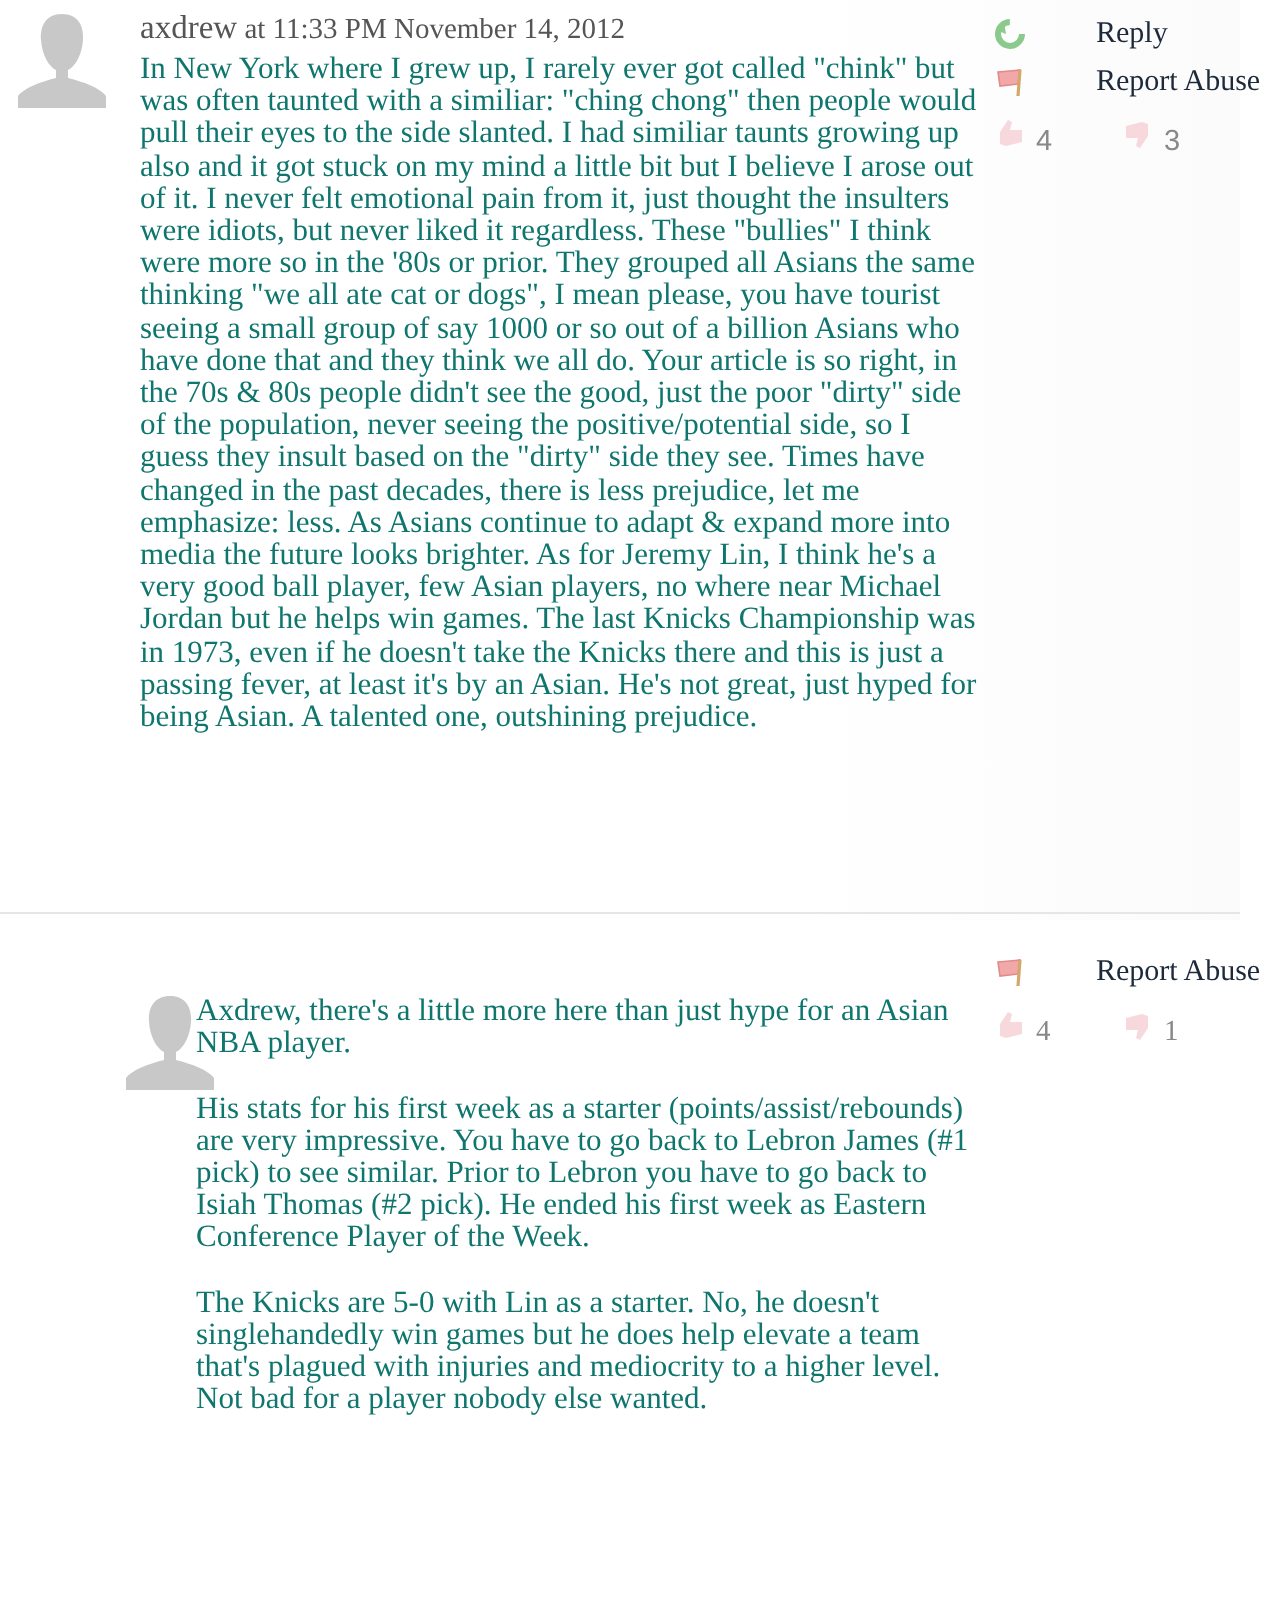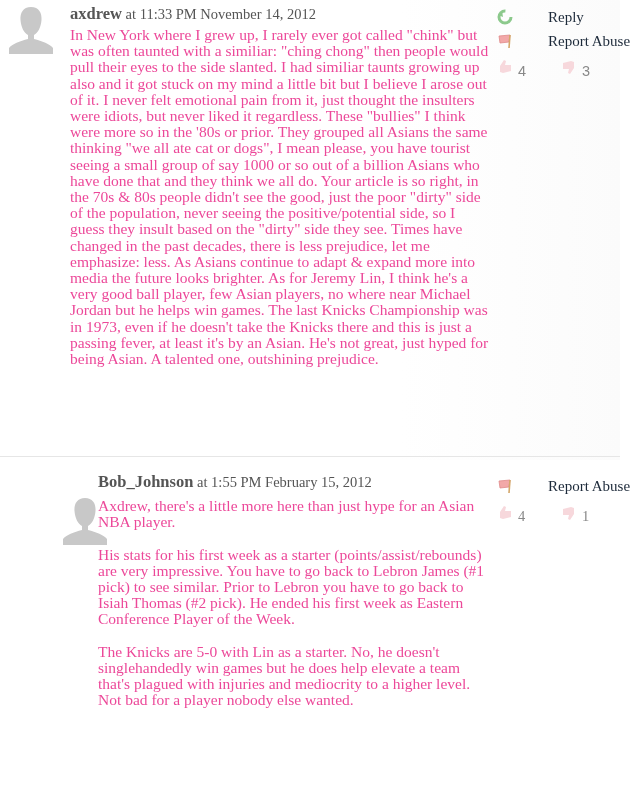--- a/index.html
+++ b/index.html
@@ -9,22 +9,22 @@
   .c1 { top: 0; height: 445px; }
   .c2 { top: 459px; height: 351px; }
   .divider { position: absolute; left: 0; top: 456px; width: 620px; height: 1px; background: #e6e6e6; }
   .right-shade { position: absolute; left: 400px; top: 0; width: 220px; height: 460px; background: linear-gradient(90deg, rgba(255,255,255,0) 0%, #fbfbfb 100%); }
   .avatar { position: absolute; width: 50px; height: 50px; }
   .c1 .avatar { left: 6px; top: 4px; }
   .c2 .avatar { left: 60px; top: 36px; }
   .meta { position: absolute; font-size: 14.5px; line-height: 18px; white-space: nowrap; color: #555; font-family: "Liberation Serif", "DejaVu Serif", serif; }
   .c1 .meta { left: 70px; top: 5px; }
   .c2 .meta { left: 98px; top: 14px; }
-  .meta .author { font-weight: bold; font-size: 16.5px; color: #555; }
-  .body-text { position: absolute; font-family: "Liberation Serif", "DejaVu Serif", serif; font-size: 15.5px; line-height: 16.2px; color: #ec4899; }
+  .meta .author { font-weight: normal; font-size: 16.5px; color: #555; }
+  .body-text { position: absolute; font-family: "Liberation Serif", "DejaVu Serif", serif; font-size: 15.5px; line-height: 16.2px; color: #0f766e; }
   .c1 .body-text { left: 70px; top: 27px; width: 420px; }
   .c2 .body-text { left: 98px; top: 39px; width: 390px; }
   .body-text p { margin: 0 0 16.2px 0; white-space: pre-line; }
   .body-text p:last-child { margin-bottom: 0; }
   .actions { position: absolute; left: 497px; width: 140px; font-family: "Liberation Serif", "DejaVu Serif", serif; }
   .c1 .actions { top: 5px; }
   .c2 .actions { top: 15px; }
   .action { display: flex; align-items: center; height: 24px; font-size: 15px; color: #1d2a3a; cursor: pointer; gap: 29px; }
   .action .ico { width: 16px; height: 16px; margin-right: 6px; display: inline-block; }
   .votes { display: flex; align-items: center; height: 26px; margin-top: 1px; }
@@ -93,24 +93,20 @@
 </div>
 
 <div class="divider"></div>
 
 <div class="comment c2">
   <div class="avatar">
     <svg width="50" height="50" viewBox="0 0 50 50">
       <path d="M25 3 C17 3 14 9 14.5 16 C15 23 18 29 22 31 L22 35 C14 37 6 40 3 44 L3 50 L47 50 L47 44 C44 40 36 37 28 35 L28 31 C32 29 35 23 35.5 16 C36 9 33 3 25 3 Z" fill="#c8c8c8"></path>
     </svg>
   </div>
-  <div class="meta">
-    <span class="author">Bob_Johnson</span>
-    <span>at 1:55 PM February 15, 2012</span>
-  </div>
   <div class="body-text">
     <p>Axdrew, there's a little more here than just hype for an Asian NBA player.</p>
     <p>His stats for his first week as a starter (points/assist/rebounds) are very impressive.  You have to go back to Lebron James (#1 pick) to see similar.  Prior to Lebron you have to go back to Isiah Thomas (#2 pick).  He ended his first week as Eastern Conference Player of the Week.</p>
     <p>The Knicks are 5-0 with Lin as a starter.  No, he doesn't singlehandedly win games but he does help elevate a team that's plagued with injuries and mediocrity to a higher level.  Not bad for a player nobody else wanted.</p>
   </div>
   <div class="actions">
     <div class="action">
       <span class="ico">
         <svg width="16" height="16" viewBox="0 0 16 16">
           <path d="M2 3 L13 2 L12 9 L3 10 Z" fill="#f2a8a8" stroke="#e08a8a" stroke-width="0.8"></path>

